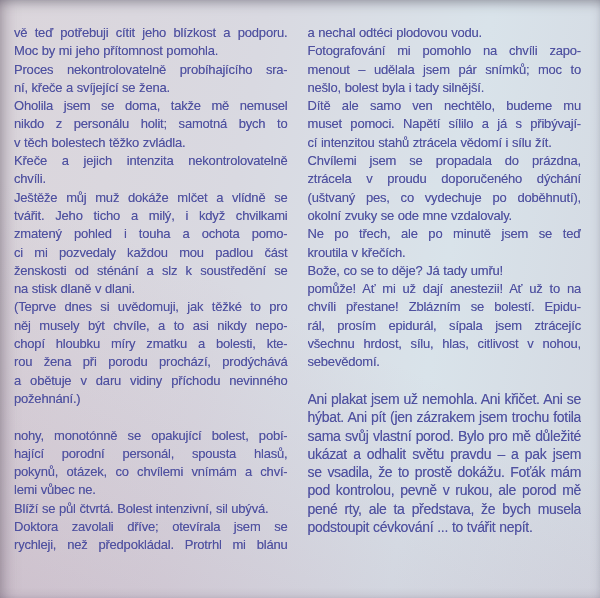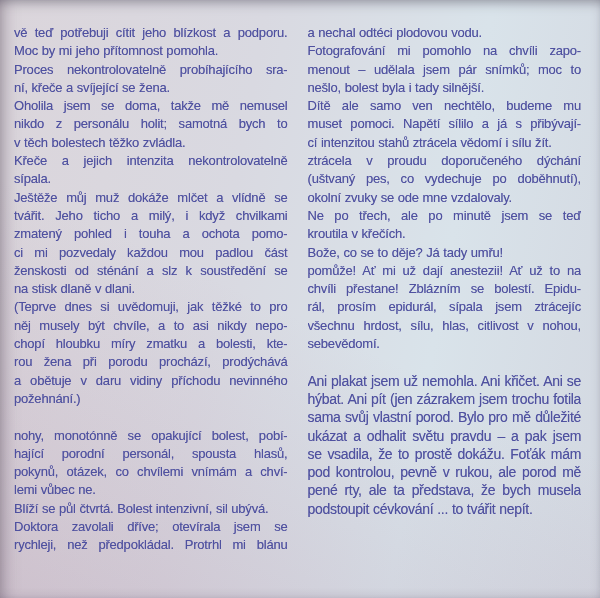--- a/index.html
+++ b/index.html
@@ -47,21 +47,21 @@
 <div class="page">
   <div class="col">
       <div class="line">vě teď potřebuji cítit jeho blízkost a podporu.</div>
       <div class="line end">Moc by mi jeho přítomnost pomohla.</div>
       <div class="line">Proces nekontrolovatelně probíhajícího sra-</div>
       <div class="line end">ní, křeče a svíjející se žena.</div>
       <div class="line">Oholila jsem se doma, takže mě nemusel</div>
       <div class="line">nikdo z personálu holit; samotná bych to</div>
       <div class="line end">v těch bolestech těžko zvládla.</div>
       <div class="line">Křeče a jejich intenzita nekontrolovatelně</div>
-      <div class="line end">sípala.</div>
+      <div class="line end">chvíli.</div>
       <div class="line">Ještěže můj muž dokáže mlčet a vlídně se</div>
       <div class="line">tvářit. Jeho ticho a milý, i když chvilkami</div>
       <div class="line">zmatený pohled i touha a ochota pomo-</div>
       <div class="line">ci mi pozvedaly každou mou padlou část</div>
       <div class="line">ženskosti od sténání a slz k soustředění se</div>
       <div class="line end">na stisk dlaně v dlani.</div>
       <div class="line">(Teprve dnes si uvědomuji, jak těžké to pro</div>
       <div class="line">něj musely být chvíle, a to asi nikdy nepo-</div>
       <div class="line">chopí hloubku míry zmatku a bolesti, kte-</div>
       <div class="line">rou žena při porodu prochází, prodýchává</div>
@@ -77,20 +77,21 @@
       <div class="line">rychleji, než předpokládal. Protrhl mi blánu</div>
     </div>
   <div class="col">
       <div class="line end">a nechal odtéci plodovou vodu.</div>
       <div class="line">Fotografování mi pomohlo na chvíli zapo-</div>
       <div class="line">menout – udělala jsem pár snímků; moc to</div>
       <div class="line end">nešlo, bolest byla i tady silnější.</div>
       <div class="line">Dítě ale samo ven nechtělo, budeme mu</div>
       <div class="line">muset pomoci. Napětí sílilo a já s přibývají-</div>
       <div class="line end">cí intenzitou stahů ztrácela vědomí i sílu žít.</div>
+      <div class="line">Chvílemi jsem se propadala do prázdna,</div>
       <div class="line">ztrácela v proudu doporučeného dýchání</div>
       <div class="line">(uštvaný pes, co vydechuje po doběhnutí),</div>
       <div class="line end">okolní zvuky se ode mne vzdalovaly.</div>
       <div class="line">Ne po třech, ale po minutě jsem se teď</div>
       <div class="line end">kroutila v křečích.</div>
       <div class="line end">Bože, co se to děje? Já tady umřu!</div>
       <div class="line">pomůže! Ať mi už dají anestezii! Ať už to na</div>
       <div class="line">chvíli přestane! Zblázním se bolestí. Epidu-</div>
       <div class="line">rál, prosím epidurál, sípala jsem ztrácejíc</div>
       <div class="line">všechnu hrdost, sílu, hlas, citlivost v nohou,</div>

